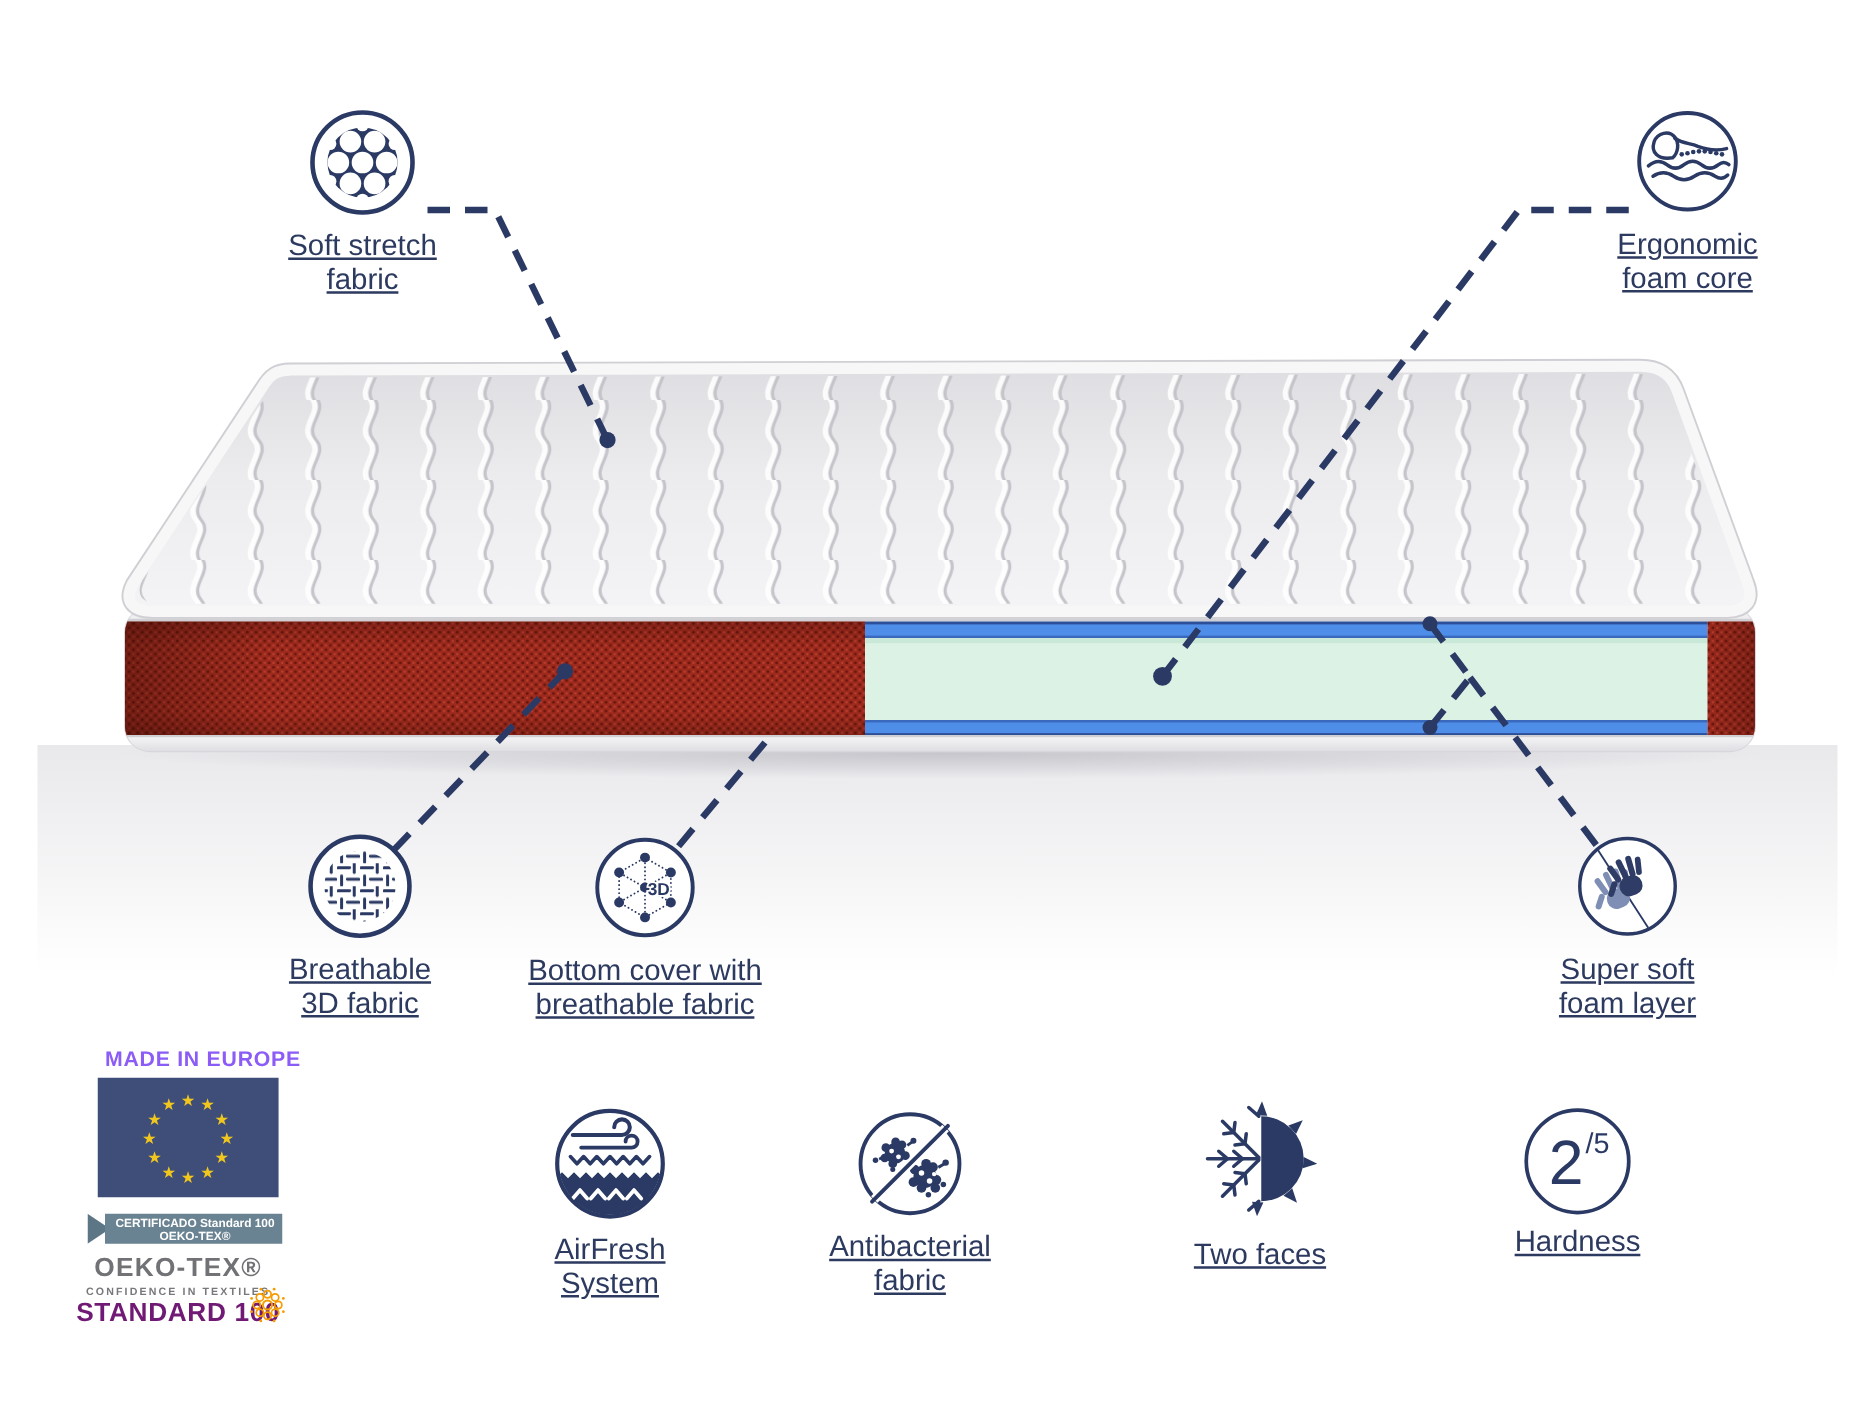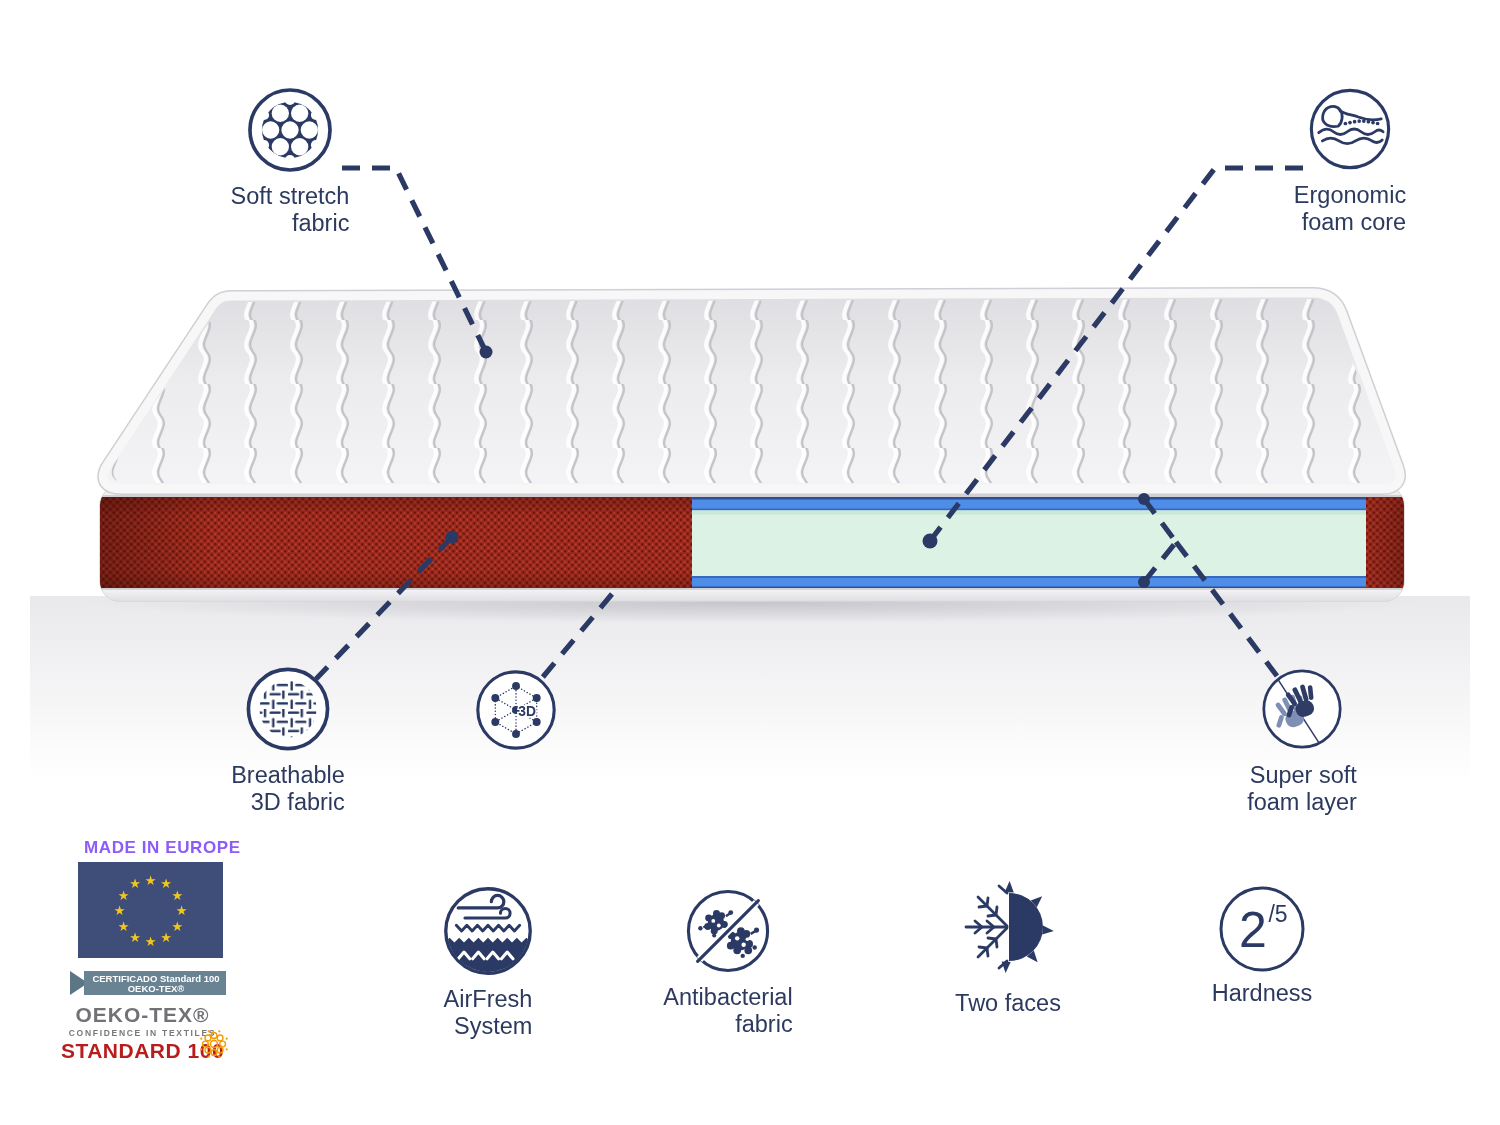--- a/index.html
+++ b/index.html
@@ -8,35 +8,35 @@
     background:#ffffff;
     font-family:"Liberation Sans", sans-serif;
   }
   .scene{position:absolute;left:0;top:0;}
   .callout{
     position:absolute;display:flex;flex-direction:column;align-items:center;
     transform:translateX(-50%);width:300px;
   }
   .callout .ic{display:block;}
   .lbl{
-    white-space:pre-line;text-align:right;color:#2d3a5f;
-    font-size:23.5px;line-height:27px;margin-top:7px;
+    white-space:pre-line;text-align:center;color:#2d3a5f;
+    font-size:23.5px;line-height:27px;margin-top:7px;text-decoration:underline;
   }
   .cert-title{
     position:absolute;left:84px;top:838px;color:#8b5cf6;
     font-size:17px;letter-spacing:0.6px;font-weight:bold;
   }
   .flag-svg{position:absolute;left:78px;top:862px;}
   .ribbon-svg{position:absolute;left:70px;top:970px;}
   .oeko{
     position:absolute;left:60px;top:1004px;width:165px;text-align:center;
   }
   .oeko-brand{color:#717276;font-size:21px;font-weight:bold;letter-spacing:1px;line-height:22px;}
   .oeko-tagline{color:#77787c;font-size:8.5px;letter-spacing:1.7px;font-weight:bold;margin-top:2px;}
-  .oeko-standard{color:#b91c1c;font-size:21px;font-weight:bold;letter-spacing:0.5px;margin-top:1px;}
+  .oeko-standard{color:#701a75;font-size:21px;font-weight:bold;letter-spacing:0.5px;margin-top:1px;}
   .flower-svg{position:absolute;left:196px;top:1026px;}
 </style>
 </head>
 <body>
 
 <svg class="scene" width="1500" height="1125" viewBox="0 0 1500 1125">
   <defs>
     <linearGradient id="topGrad" x1="0" y1="293" x2="0" y2="490" gradientUnits="userSpaceOnUse">
       <stop offset="0" stop-color="#dedee2"></stop>
       <stop offset="0.45" stop-color="#ececee"></stop>
@@ -230,20 +230,22 @@
       <circle r="4.3"></circle>
       <circle cx="0" cy="-26" r="4.3"></circle>
         <circle cx="22.5" cy="-13" r="4.3"></circle>
       <circle cx="22.5" cy="13" r="4.3"></circle>
         <circle cx="0" cy="26" r="4.3"></circle>
       <circle cx="-22.5" cy="13" r="4.3"></circle>
         <circle cx="-22.5" cy="-13" r="4.3"></circle>
     </g>
     <text x="12" y="6.5" text-anchor="middle" font-size="15" font-weight="bold" fill="#2b3a64" stroke="#ffffff" stroke-width="3" paint-order="stroke" font-family="Liberation Sans, sans-serif">3D</text>
   </svg>
+  <div class="lbl">Bottom cover with
+breathable fabric</div>
 </div>
 
 <div class="callout" style="left:1302px;top:663px;">
   <svg class="ic" width="92" height="92" viewBox="-50 -50 100 100">
     <defs>
       <g id="handShape">
         <rect x="-11" y="-22" width="5.2" height="17" rx="2.6" transform="rotate(-16 -8 -5)"></rect>
         <rect x="-4.5" y="-24" width="5.2" height="19" rx="2.6" transform="rotate(-6 -2 -5)"></rect>
         <rect x="1.5" y="-24" width="5.2" height="19" rx="2.6" transform="rotate(4 4 -5)"></rect>
         <rect x="7" y="-21" width="5" height="16" rx="2.5" transform="rotate(14 9 -5)"></rect>

